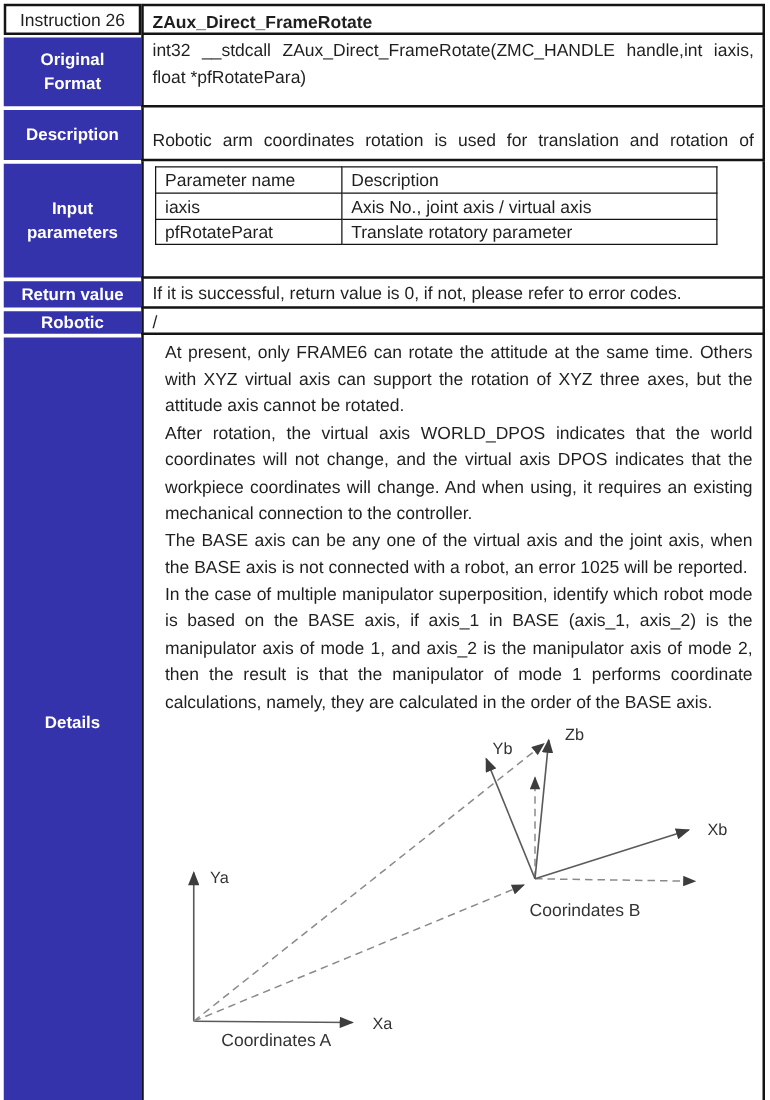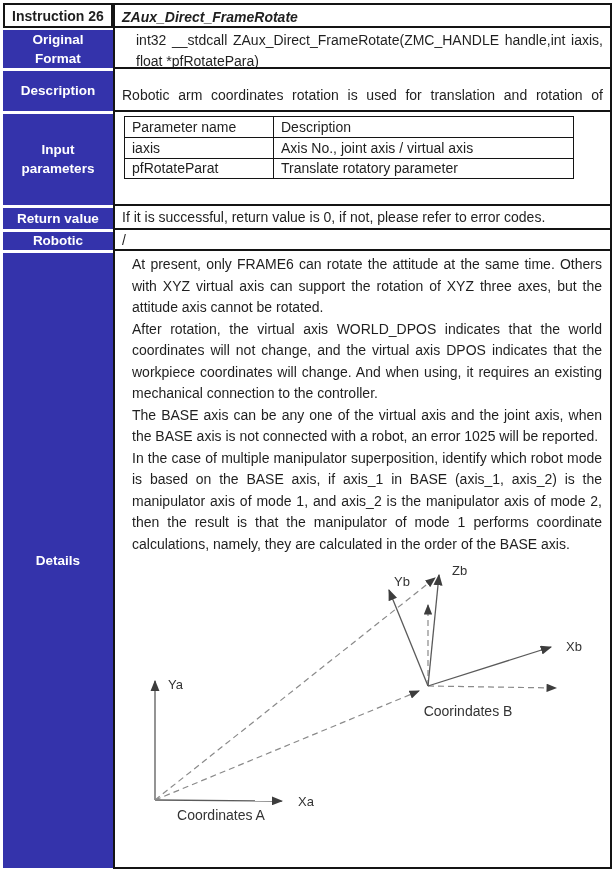--- a/index.html
+++ b/index.html
@@ -44,33 +44,32 @@
     border-left: 2px solid #141414;
     border-right: 2px solid #141414;
     border-bottom: 2px solid #141414;
     font-size: 14px;
     color: #1f1f1f;
     overflow: hidden;
   }
   .row-title { height: 25px; }
   .row-title .lc {
     border: 2px solid #141414;
-    font-weight: bold;
+    font-weight: normal;
     font-size: 14px;
     background: #ffffff;
   }
   .row-title .rc {
     border-top: 2px solid #141414;
     font-weight: bold;
     padding: 2px 0 0 7px;
     line-height: 20px;
-    font-style: italic;
   }
-  .row-format { height: 41px; }
-  .row-format .rc { padding: 2px 7px 0 21px; line-height: 20.5px; text-align: justify; }
+  .row-format { height: 58px; }
+  .row-format .rc { padding: 2px 7px 0 7px; line-height: 20.5px; text-align: justify; }
   .row-desc { height: 43px; }
   .row-desc .rc { padding: 16px 7px 0 7px; line-height: 20.5px; text-align: justify; }
   .row-params { height: 94px; }
   .row-params .rc { padding: 4px 0 0 9px; }
   .ptbl { border-collapse: collapse; width: 450px; table-layout: fixed; }
   .ptbl td {
     border: 1.5px solid #141414;
     height: 20.75px;
     padding: 0 4px 0 7px;
     font-size: 14px;

